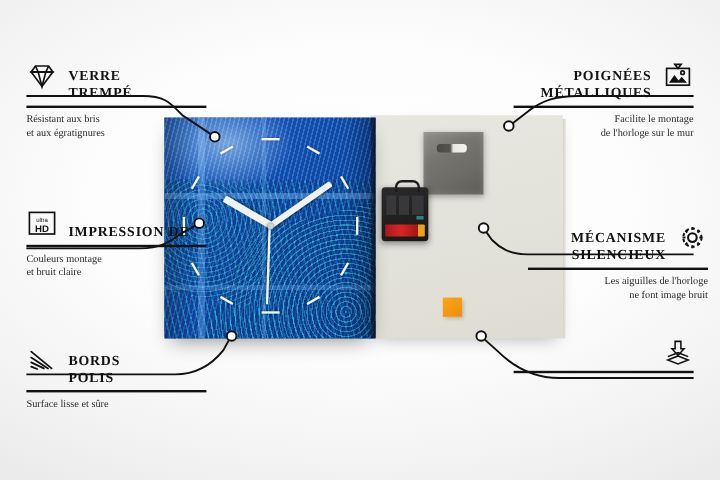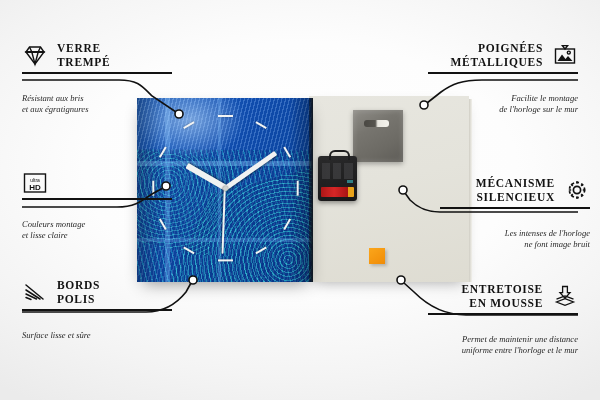--- a/index.html
+++ b/index.html
@@ -130,27 +130,26 @@
     position:absolute;left:60px;top:152px;width:16px;height:16px;
     background:linear-gradient(145deg,#fba61b,#f08c07);
     box-shadow:2px 2px 3px rgba(0,0,0,.2);
   }
 
   
   .feature{position:absolute;}
   .feature .head{display:flex;align-items:center;gap:9px;}
   .feature .title{
     font-family:"Liberation Serif", serif;font-weight:bold;
-    font-size:11.5px;letter-spacing:.7px;color:#121212;line-height:14px;text-transform:uppercase;
+    font-size:11.5px;letter-spacing:.7px;color:#121212;line-height:14px;text-transform:uppercase;margin-top:16px;
   }
   .feature .rule{height:1.5px;background:#121212;margin-top:3px;}
   .feature .desc{
-    font-size:8.6px;line-height:11px;color:#2a2a2a;margin-top:19px;
+    font-size:8.6px;line-height:11px;color:#2a2a2a;margin-top:4px;
     font-family:"Liberation Serif", serif;
-    font-style:italic;
   }
   .feature.left  .head{justify-content:flex-start;}
   .feature.left  .title{text-align:left;}
   .feature.left  .desc{text-align:left;}
   .feature.right .head{justify-content:flex-end;flex-direction:row;}
   .feature.right .title{text-align:right;}
   .feature.right .desc{text-align:right;}
   .ico{width:26px;height:24px;flex:0 0 26px;display:block;}
   .ico svg{display:block;width:100%;height:100%;}
 </style>
@@ -255,27 +254,27 @@
   <div class="feature left" style="left:22px;top:171px;width:150px;">
     <div class="head">
       <span class="ico">
         <svg viewBox="0 0 26 24">
           <rect x="2.5" y="3" width="21" height="18" fill="none" stroke="#121212" stroke-width="1.4"></rect>
           <text x="13" y="11" font-family="Liberation Sans, sans-serif" font-size="5" text-anchor="middle" fill="#121212">ultra</text>
           <text x="13" y="19" font-family="Liberation Sans, sans-serif" font-size="8" font-weight="bold" text-anchor="middle" fill="#121212">HD</text>
         </svg>
       </span>
       <span class="title">
-        <br>
+        <span>IMPRESSION DE</span><br>
       </span>
     </div>
     <div class="rule" style="width:150px;"></div>
     <div class="desc">
       <span>Couleurs montage</span><br>
-      <span>et lisse claire</span>
+      <span>et bruit claire</span>
     </div>
   </div>
 
   <div class="feature left" style="left:22px;top:278px;width:150px;">
     <div class="head">
       <span class="ico">
         <svg viewBox="0 0 26 24">
             <g stroke="#121212" stroke-width="1.5" fill="none" stroke-linecap="round">
           <path d="M4 5 L21 19"></path>
               <path d="M4 10 L18 19"></path>
@@ -332,41 +331,33 @@
           <path d="M13 3.2 v2.4 M13 18.4 v2.4 M4.8 12 h2.4 M18.8 12 h2.4
                    M7.1 6.1 L8.8 7.8 M17.2 16.2 L18.9 17.9
                    M18.9 6.1 L17.2 7.8 M8.8 16.2 L7.1 17.9"></path>
           <circle cx="13" cy="12" r="7.6" stroke-dasharray="2.6 2.4"></circle>
         </g>
           </svg>
       </span>
     </div>
     <div class="rule" style="width:150px;"></div>
     <div class="desc">
-      <span>Les intenses de l'horloge</span><br>
+      <span>Les aiguilles de l'horloge</span><br>
       <span>ne font image bruit</span>
     </div>
   </div>
 
   <div class="feature right" style="left:428px;top:282px;width:150px;">
     <div class="head">
-      <span class="title">
-        <span>ENTRETOISE</span><br>
-        <span>EN MOUSSE</span>
-      </span>
       <span class="ico">
         <svg viewBox="0 0 26 24">
             <g fill="none" stroke="#121212" stroke-width="1.3">
           <path d="M10.6 2.5 h4.8 v6.2 h2.6 L13 14.2 L8 8.7 h2.6 Z"></path>
           <path d="M13 14.6 L21.5 18 L13 21.3 L4.5 18 Z"></path>
           <path d="M4.5 15.2 L13 11.9 L21.5 15.2"></path>
         </g>
           </svg>
       </span>
     </div>
     <div class="rule" style="width:150px;"></div>
-    <div class="desc">
-      <span>Permet de maintenir une distance</span><br>
-      <span>uniforme entre l'horloge et le mur</span>
-    </div>
   </div>
 
 </div>
 
 </body></html>

